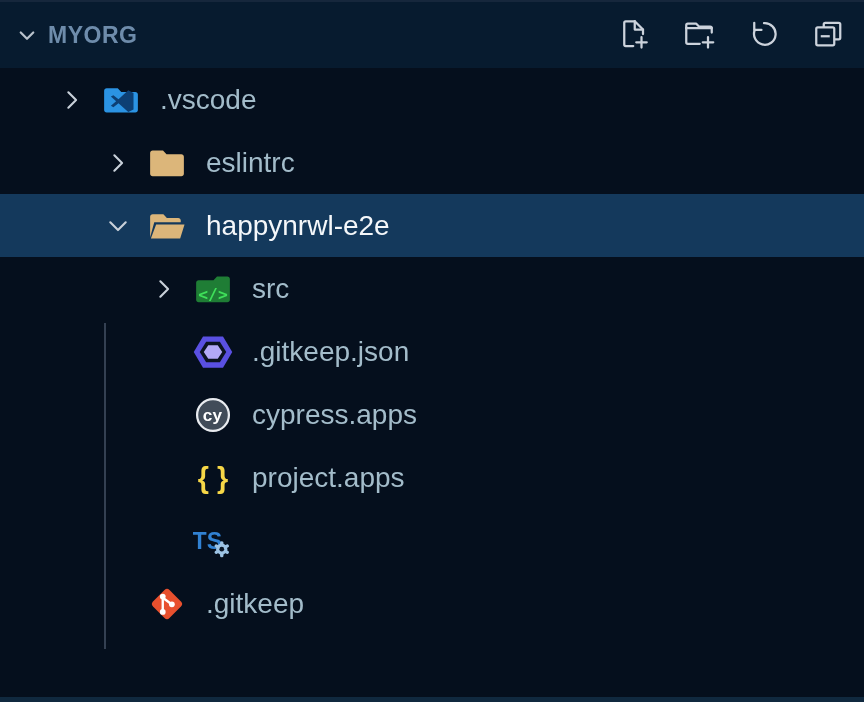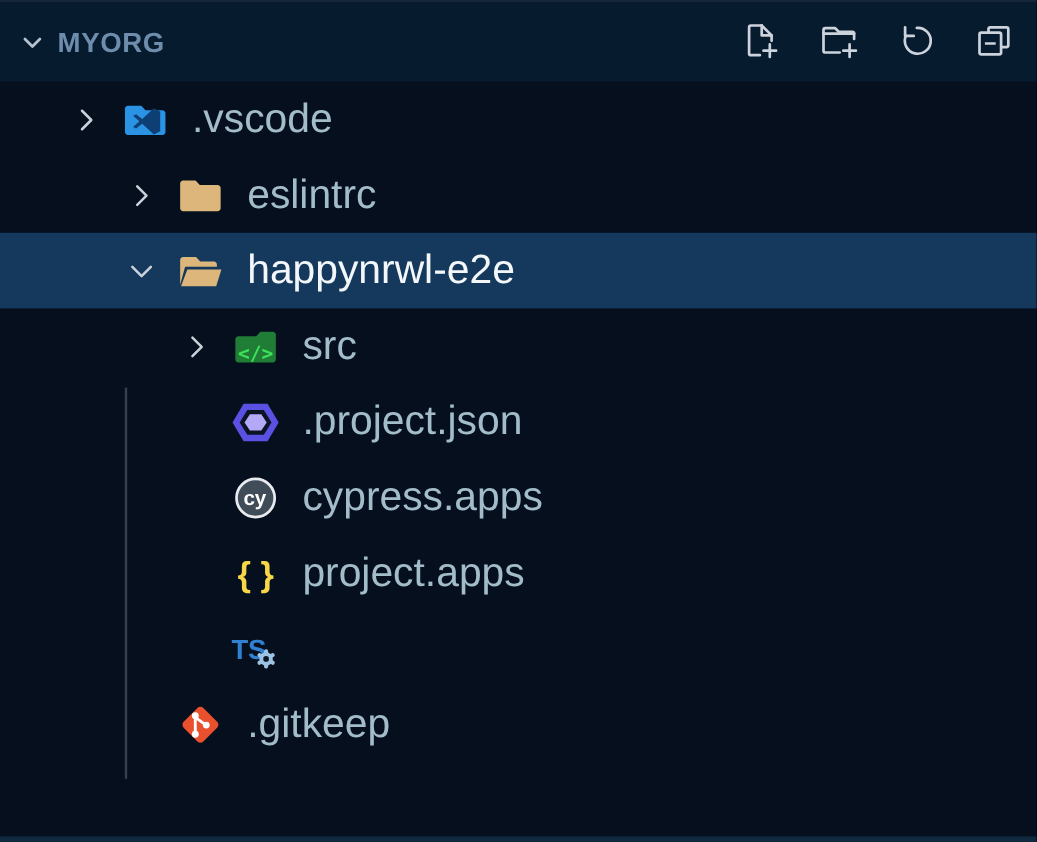--- a/index.html
+++ b/index.html
@@ -22,21 +22,21 @@
   .twisty{width:30px;height:30px;display:flex;align-items:center;justify-content:center;margin-right:6px;cursor:pointer;}
   .title{font-size:23px;font-weight:700;letter-spacing:.5px;color:var(--title-color,#6e8cab);}
   .actions{margin-left:auto;display:flex;align-items:center;gap:27px;}
   .action-btn{width:38px;height:38px;display:flex;align-items:center;justify-content:center;background:none;border:none;padding:0;cursor:pointer;}
   .tree{display:block;}
   .row{display:flex;align-items:center;height:63px;cursor:pointer;}
   .row.selected{background:var(--sel,#14395c);}
   .indent{flex:none;height:100%;}
   .chev{flex:none;width:32px;height:32px;margin-right:12px;display:flex;align-items:center;justify-content:center;}
   .ficon{flex:none;width:42px;height:42px;margin-right:18px;display:flex;align-items:center;justify-content:center;}
-  .label{font-size:34px;color:var(--label,#a3bcca);white-space:nowrap;}
+  .label{font-size:28px;color:var(--label,#a3bcca);white-space:nowrap;}
   .row.selected .label{color:var(--sel-label,#f4f7fa);text-align:right;}
   .indent-guide{position:absolute;left:104px;top:321px;width:2px;height:326px;background:#49566a;opacity:.7;pointer-events:none;}
   .partial-row{position:absolute;left:0;bottom:0;width:100%;height:5px;background:#10293f;}
 </style>
 </head>
 <body>
 
 <div class="panel" style="--bg: #050f1d; --header-bg: #071b2f; --sel: #14395c; --label: #a3bcca; --sel-label: #f4f7fa; --title-color: #6e8cab;">
   <div class="header">
     <span class="twisty">
@@ -142,21 +142,21 @@
       <div class="row">
         <span class="indent" style="width: 148px;"></span>
         <span class="chev"></span>
         <span class="ficon">
           <svg viewBox="0 0 32 32" width="40" height="40">
             <polygon points="8,3.5 24,3.5 31.4,16 24,28.5 8,28.5 0.6,16" fill="#5a50e2"></polygon>
             <polygon points="10.5,7.8 21.5,7.8 26.6,16 21.5,24.2 10.5,24.2 5.4,16" fill="#0c1322"></polygon>
             <polygon points="12.2,10.6 19.8,10.6 23.4,16 19.8,21.4 12.2,21.4 8.6,16" fill="#b3a9f7"></polygon>
           </svg>
         </span>
-        <span class="label">.project.json</span>
+        <span class="label">.gitkeep.json</span>
       </div>
       <div class="row">
         <span class="indent" style="width: 148px;"></span>
         <span class="chev"></span>
         <span class="ficon">
           <svg viewBox="0 0 32 32" width="38" height="38">
             <circle cx="16" cy="16" r="13.4" fill="#414c59" stroke="#e8ebef" stroke-width="1.9"></circle>
             <text x="15.5" y="21" text-anchor="middle" font-size="14.5" font-weight="700" fill="#ffffff" font-family="Liberation Sans, sans-serif">cy</text>
           </svg>
         </span>

